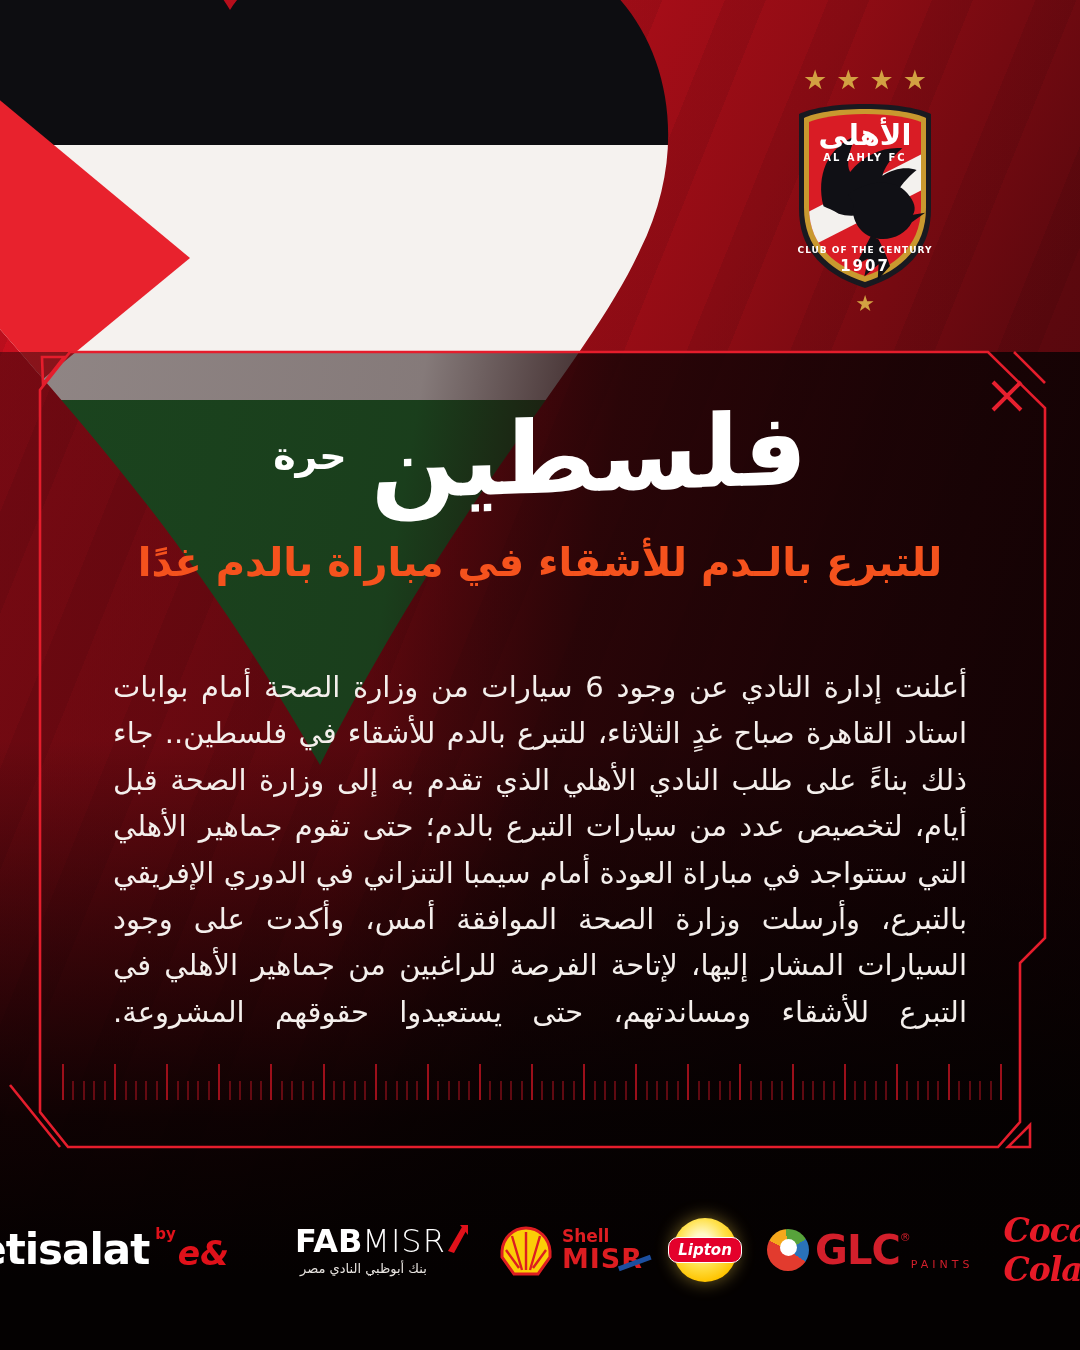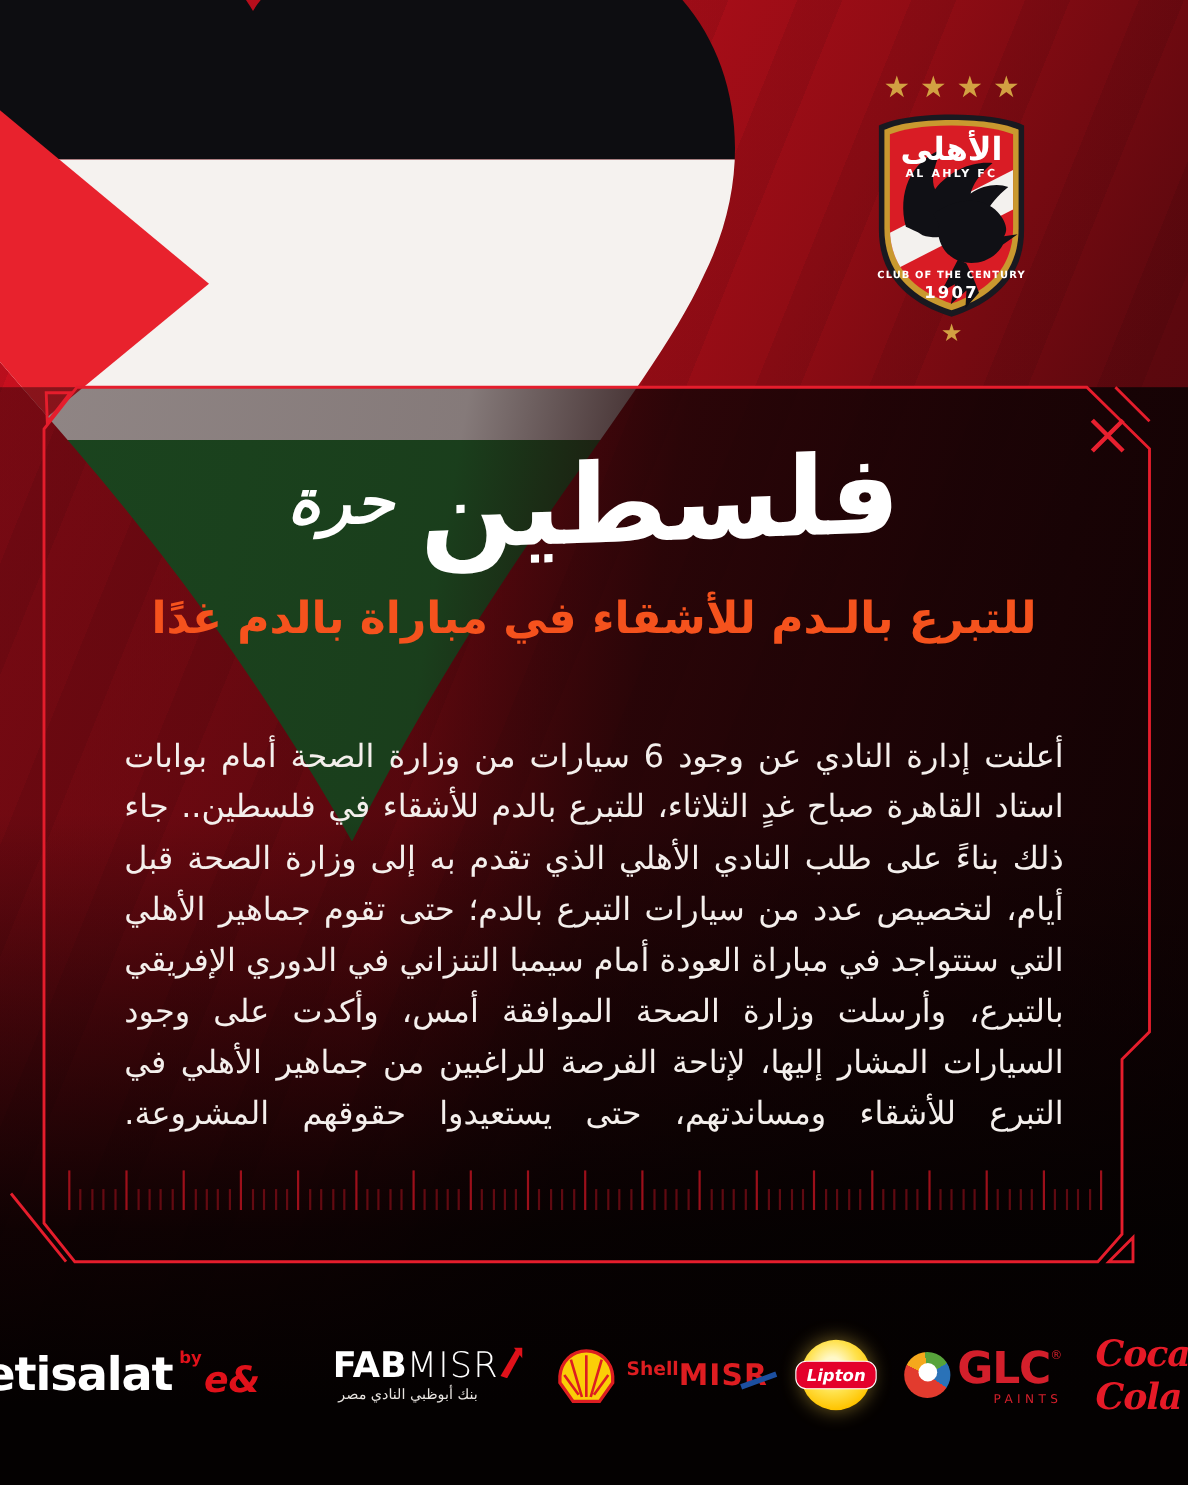--- a/index.html
+++ b/index.html
@@ -33,21 +33,21 @@
   .badge{position:absolute;left:783px;top:66px;width:164px;display:flex;flex-direction:column;align-items:center;}
   .stars-top{color:#d2a142;font-size:27px;letter-spacing:9px;text-indent:9px;line-height:1;text-align:center;}
   .star-bottom{color:#d2a142;font-size:22px;line-height:1;margin-top:2px;text-align:center;}
   .shield{margin-top:8px;}
   
   .title{
     position:absolute;left:38px;top:356px;width:1004px;height:200px;
     display:flex;justify-content:center;align-items:center;gap:24px;
     direction:rtl;color:#ffffff;
   }
-  .title .word-side{font-size:57px;font-weight:bold;line-height:1;font-style:italic;}
+  .title .word-side{font-size:38px;font-weight:bold;line-height:1;}
   .title .word-big{font-size:100px;font-weight:bold;line-height:0.85;transform:skewY(-2deg);}
   
   .headline{
     position:absolute;left:60px;top:533px;width:960px;
     direction:rtl;text-align:center;color:#f5521d;
     font-size:40px;font-weight:800;line-height:1.47;
   }
   
   .body-text{
     position:absolute;left:113px;top:664px;width:854px;
@@ -72,21 +72,21 @@
   .et-text{color:#fff;font-size:42px;font-weight:bold;letter-spacing:-1px;line-height:1;}
   .et-by{color:#e0111a;font-size:15px;font-weight:bold;margin:-2px 0 0 6px;line-height:1;}
   .et-eand{color:#e0111a;font-size:33px;font-weight:bold;margin:8px 0 0 2px;line-height:1;font-style:italic;}
   
   .fab-row{display:flex;align-items:flex-start;color:#fff;line-height:1;margin-left:36px;}
   .fab-bold{font-size:32px;font-weight:800;}
   .fab-light{font-size:32px;font-weight:300;letter-spacing:1px;}
   .fab-ar{color:#e8e4e0;font-size:13px;margin-top:4px;direction:rtl;text-align:center;letter-spacing:1px;}
   
   .shell-wrap{display:flex;align-items:center;gap:8px;}
-  .shell-text{display:flex;line-height:1;}
+  .shell-text{display:flex;flex-direction:column;line-height:1;}
   .shell-word{color:#dd1d21;font-size:17px;font-weight:bold;}
   .helix-word{color:#dd1d21;font-size:27px;font-weight:800;letter-spacing:1px;position:relative;}
   .helix-word::after{content:"";position:absolute;right:-6px;top:0;width:34px;height:16px;
     border-bottom:5px solid #1c4fa0;transform:rotate(-20deg);}
   
   .lipton-circle{
     width:64px;height:64px;border-radius:50%;display:flex;align-items:center;justify-content:center;
     background:radial-gradient(circle at 45% 38%, #fff8c8 0 16%, #ffe14a 45%, #ffc400 74%, #e09e00 100%);
     box-shadow:0 0 18px rgba(255,220,80,0.45);
   }
@@ -95,21 +95,21 @@
   
   .alm-emblem{width:24px;height:30px;border:2px solid #ad8a4c;border-radius:3px 3px 8px 8px;
     background:repeating-linear-gradient(90deg,#ad8a4c 0 3px,#241e10 3px 6px);margin-bottom:5px;}
   .alm-name{color:#f2efe9;font-size:20px;letter-spacing:3px;font-family:"DejaVu Serif",serif;line-height:1;}
   .alm-sub{color:#cfc9bd;font-size:8px;letter-spacing:6px;margin-top:4px;line-height:1;}
   
   .glc-wrap{display:flex;align-items:center;gap:6px;}
   .glc-swirl{width:42px;height:42px;border-radius:50%;position:relative;
     background:conic-gradient(from 210deg,#e23b2e 0 24%,#f5a81c 24% 40%,#57a33b 40% 58%,#2a72b8 58% 76%,#e23b2e 76% 100%);}
   .glc-swirl::after{content:"";position:absolute;left:13px;top:10px;width:17px;height:17px;border-radius:50%;background:#fff;}
-  .glc-block{display:flex;flex-direction:column;align-items:flex-end;line-height:1;}
+  .glc-block{display:flex;flex-direction:row;align-items:flex-end;line-height:1;}
   .glc-row{display:flex;align-items:flex-start;}
   .glc-word{color:#d31f2b;font-size:40px;font-weight:800;letter-spacing:-1px;}
   .glc-reg{color:#d31f2b;font-size:11px;margin-top:2px;}
   .glc-sub{color:#d31f2b;font-size:11px;letter-spacing:4px;margin-top:2px;}
   
   .coke-script{color:#e61a27;font-size:33px;font-weight:bold;font-style:italic;
     font-family:"DejaVu Serif",serif;letter-spacing:-1px;}
 </style>
 </head>
 <body>

